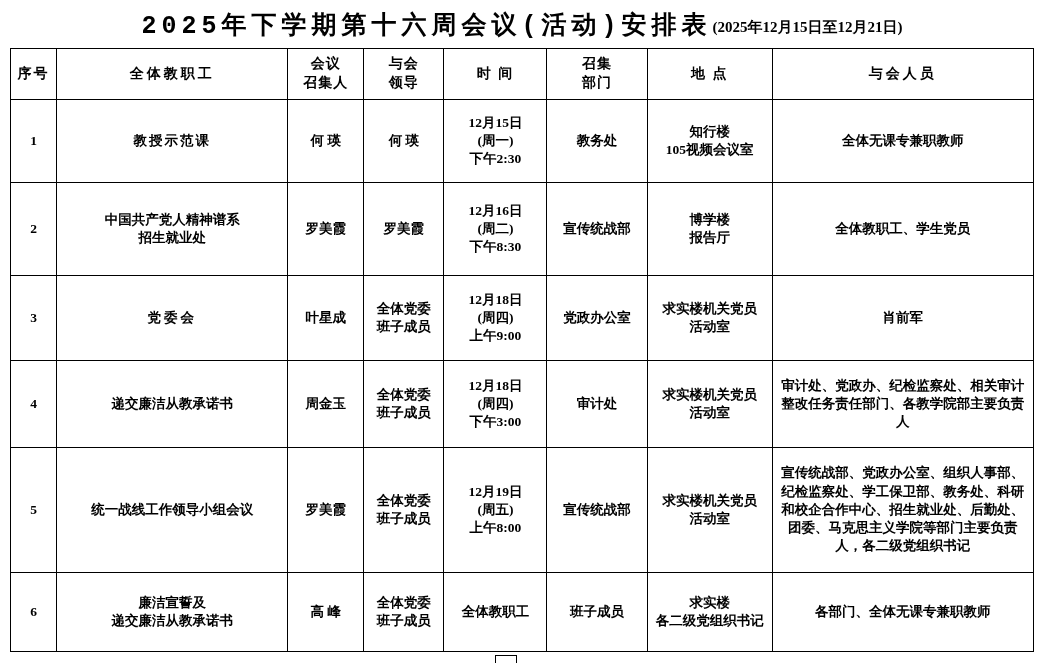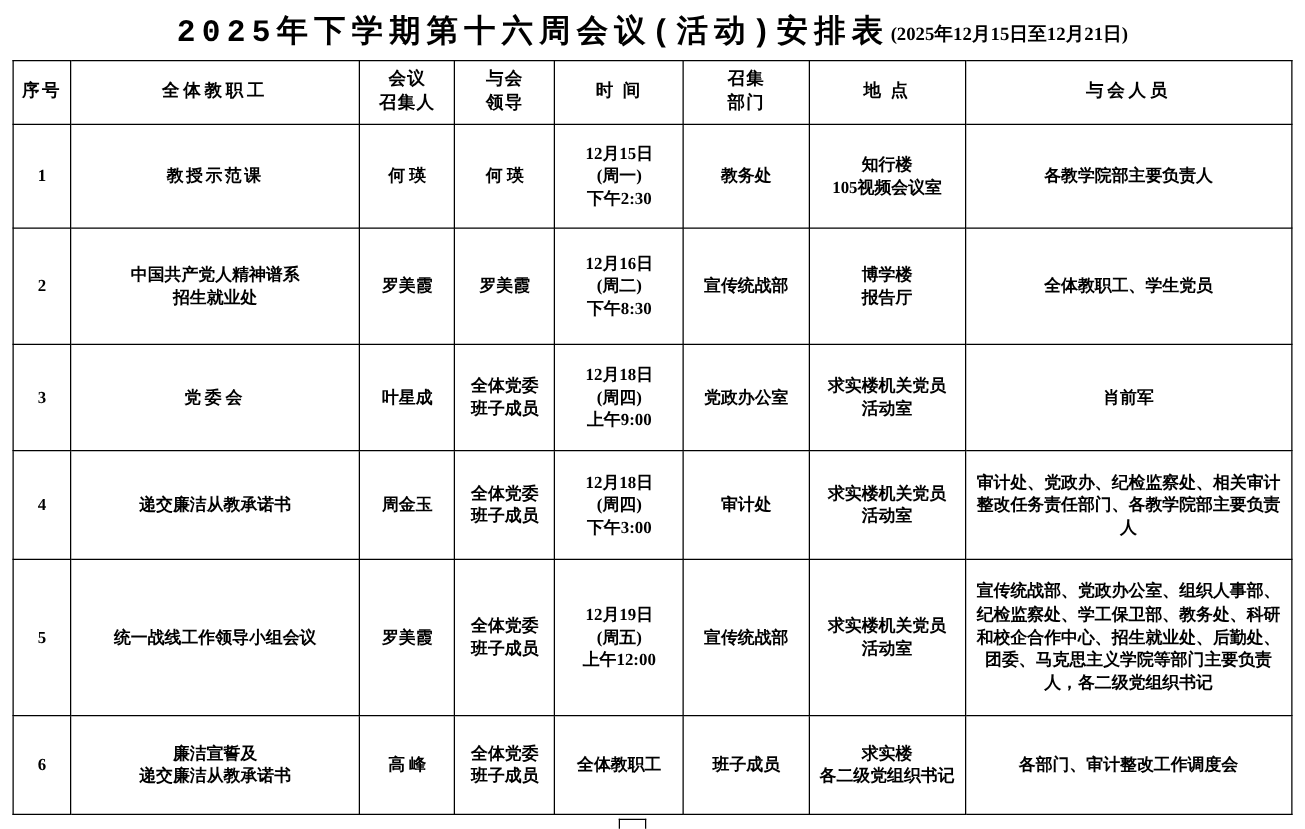--- a/index.html
+++ b/index.html
@@ -142,21 +142,21 @@
         <td>1</td>
         <td class="multiline ls2">教授示范课</td>
         <td>何 瑛</td>
         <td>何 瑛</td>
         <td class="multiline">12月15日
 (周一)
 下午2:30</td>
         <td>教务处</td>
         <td class="multiline">知行楼
 105视频会议室</td>
-        <td class="people-cell multiline">各教学院部主要负责人</td>
+        <td class="people-cell multiline">全体无课专兼职教师</td>
       </tr>
       <tr class="r2">
         <td>2</td>
         <td class="multiline">中国共产党人精神谱系
 招生就业处</td>
         <td>罗美霞</td>
         <td>罗美霞</td>
         <td class="multiline">12月16日
 (周二)
 下午8:30</td>
@@ -194,36 +194,36 @@
         <td class="people-cell">审计处、党政办、纪检监察处、相关审计整改任务责任部门、各教学院部主要负责人</td>
       </tr>
       <tr class="r5">
         <td>5</td>
         <td class="multiline">统一战线工作领导小组会议</td>
         <td>罗美霞</td>
         <td class="multiline">全体党委
 班子成员</td>
         <td class="multiline">12月19日
 (周五)
-上午12:00</td>
+上午8:00</td>
         <td>宣传统战部</td>
         <td class="multiline">求实楼机关党员
 活动室</td>
         <td class="people-cell">宣传统战部、党政办公室、组织人事部、纪检监察处、学工保卫部、教务处、科研和校企合作中心、招生就业处、后勤处、团委、马克思主义学院等部门主要负责人，各二级党组织书记</td>
       </tr>
       <tr class="r6">
         <td>6</td>
         <td class="multiline">廉洁宣誓及
 递交廉洁从教承诺书</td>
         <td>高 峰</td>
         <td class="multiline">全体党委
 班子成员</td>
         <td>全体教职工</td>
         <td>班子成员</td>
         <td class="multiline">求实楼
 各二级党组织书记</td>
-        <td class="people-cell">各部门、审计整改工作调度会</td>
+        <td class="people-cell">各部门、全体无课专兼职教师</td>
       </tr>
     </tbody>
   </table>
 
   <div class="footer-mark"></div>
 </div>
 
 </body></html>

